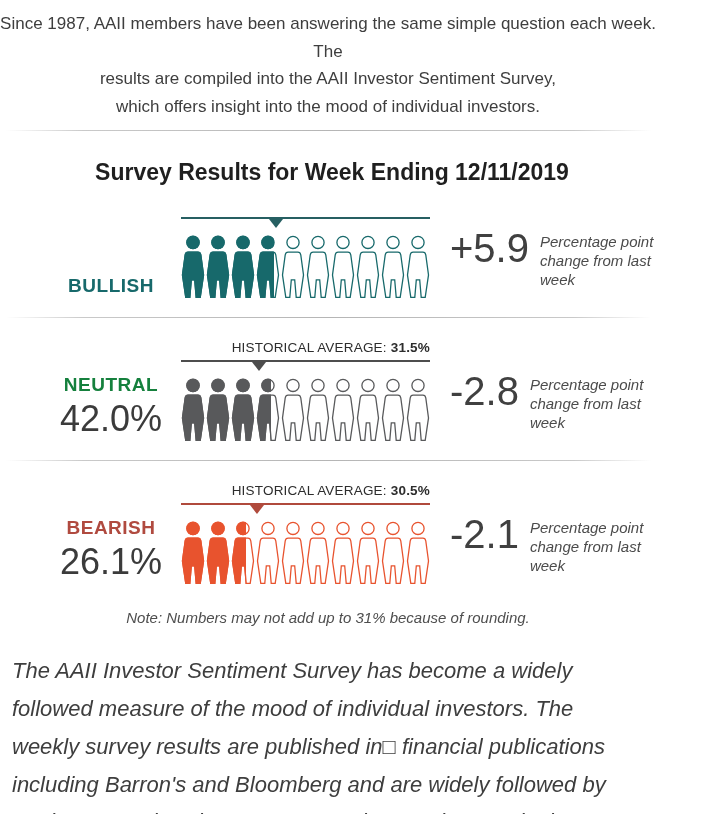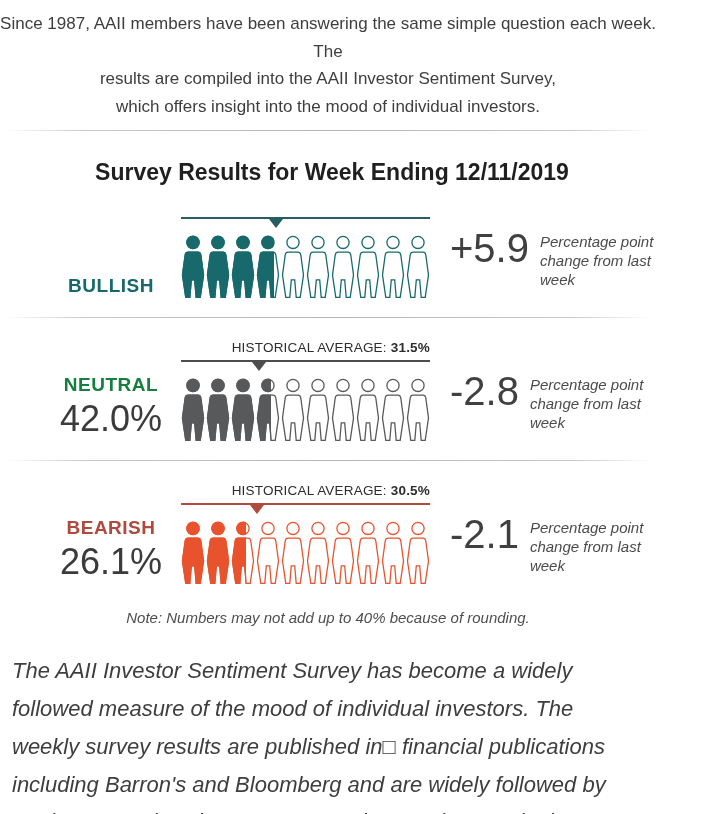--- a/index.html
+++ b/index.html
@@ -329,17 +329,17 @@
             </svg>
           </div>
         </div>
     </div>
     <div class="col-change">
       <div class="chg">-2.1</div>
       <div class="chg-desc">Percentage point change from last week</div>
     </div>
   </section>
 
-  <div class="note">Note: Numbers may not add up to 40% because of rounding.</div>
+  <div class="note">Note: Numbers may not add up to 31% because of rounding.</div>
 
   <div class="footer-par">The AAII Investor Sentiment Survey has become a widely followed measure of the mood of individual investors. The weekly survey results are published in□ financial publications including Barron's and Bloomberg and are widely followed by market strategists, investment newsletter writers and other financial professionals.</div>
 
 </div>
 
 </body></html>

